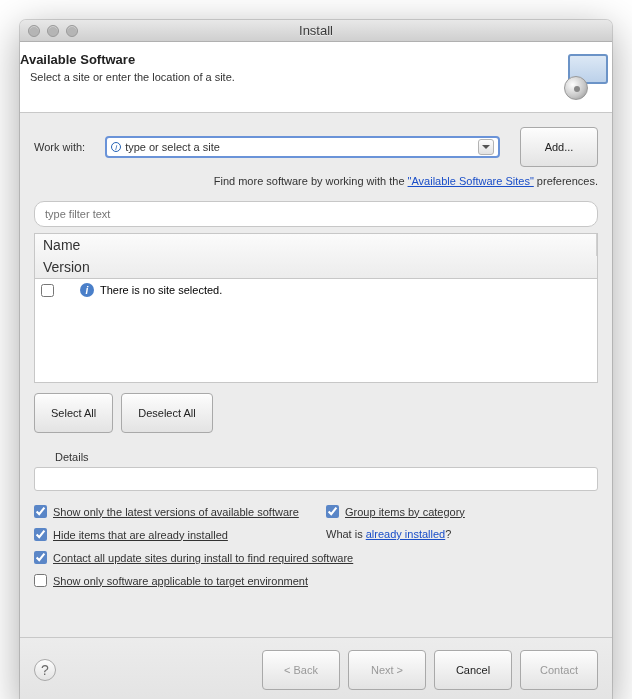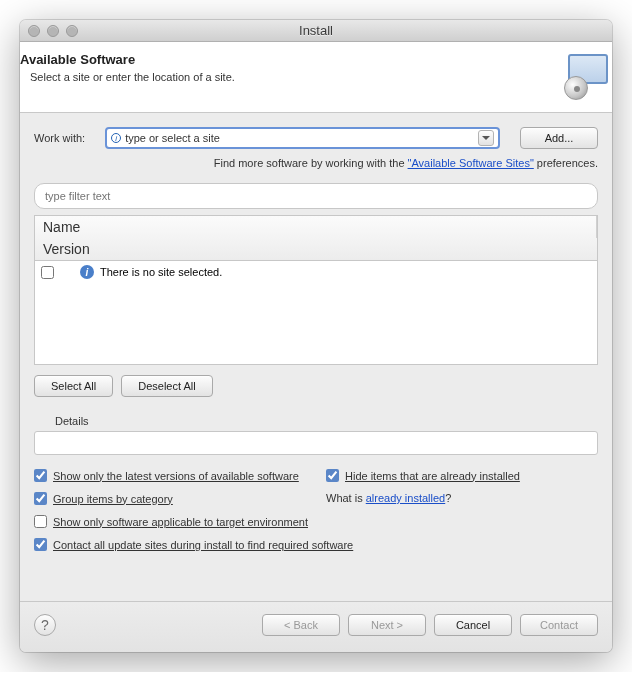--- a/index.html
+++ b/index.html
@@ -37,21 +37,21 @@
 .combo {
   flex: 1; height: 22px; display: flex; align-items: center;
   background: #fff; border: 2px solid #6a93d8;
   border-radius: 4px; padding: 0 4px; position: relative;
 }
 .combo .info { width: 10px; height: 10px; border-radius: 50%; border: 1px solid #2563b5; color: #2563b5; font-size: 8px; display: inline-flex; align-items: center; justify-content: center; margin-right: 4px; font-style: italic; }
 .combo-text { flex: 1; color: #333; font-size: 11px; }
 .combo-arrow { width: 16px; height: 16px; background: linear-gradient(#fdfdfd,#e2e2e2); border: 1px solid #b3b3b3; border-radius: 3px; display: flex; align-items: center; justify-content: center; }
 .combo-arrow::after { content: ""; border: 4px solid transparent; border-top-color: #555; margin-top: 4px; }
 .btn {
-  height: 22px; padding: 0 16px; min-width: 78px;
+  height: 40px; padding: 0 16px; min-width: 78px;
   background: linear-gradient(#fdfdfd,#e3e3e3);
   border: 1px solid #a9a9a9; border-radius: 4px;
   font-size: 11px; color: #222; cursor: pointer;
   box-shadow: 0 1px 0 rgba(255,255,255,0.5) inset;
 }
 .btn:disabled { color: #999; }
 .hint { text-align: right; font-size: 11px; color: #333; margin: 8px 0 14px; }
 .hint a { color: #1a4ec8; text-decoration: underline; }
 .filter {
   width: 100%; height: 16px; border: 1px solid #c7c7c7; border-radius: 10px;
@@ -155,36 +155,36 @@
     <div class="section-label">Details</div>
     <div class="details-box"></div>
 
     <div class="opts">
       <label class="opt">
         <input type="checkbox" checked="" style="">
         <span>Show only the latest versions of available software</span>
       </label>
       <label class="opt">
         <input type="checkbox" checked="" style="">
-        <span>Hide items that are already installed</span>
+        <span>Group items by category</span>
       </label>
       <label class="opt">
         <input type="checkbox" checked="" style="">
-        <span>Group items by category</span>
+        <span>Hide items that are already installed</span>
       </label>
       <div class="whatlink">
         <span>What is </span><a href="#">already installed</a><span>?</span>
       </div>
       <label class="opt full">
+        <input type="checkbox" checked="" style="">
+        <span>Contact all update sites during install to find required software</span>
+      </label>
+      <label class="opt full">
         <input type="checkbox" style="">
         <span>Show only software applicable to target environment</span>
-      </label>
-      <label class="opt full">
-        <input type="checkbox" checked="" style="">
-        <span>Contact all update sites during install to find required software</span>
       </label>
     </div>
   </div>
 
   <div class="footer">
     <div class="help">?</div>
     <div class="spacer"></div>
     <button class="btn" disabled="">&lt; Back</button>
     <button class="btn" disabled="">Next &gt;</button>
     <button class="btn">Cancel</button>

